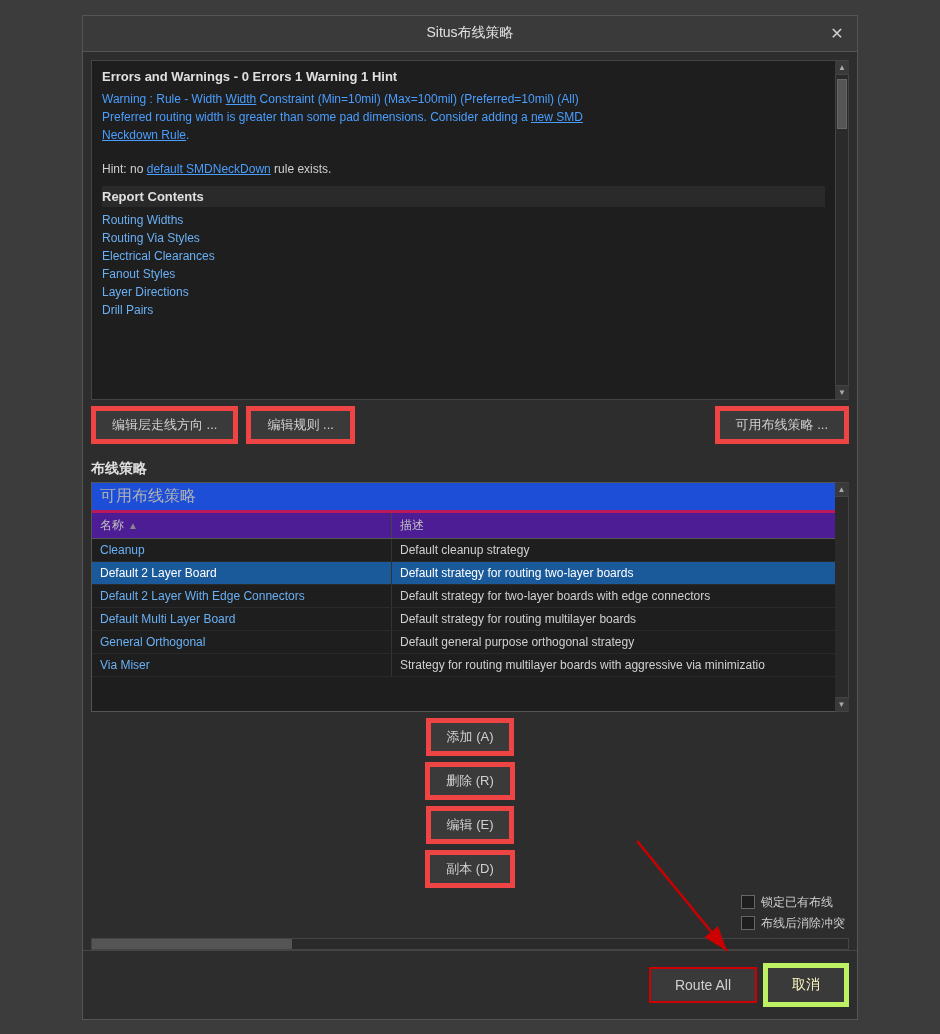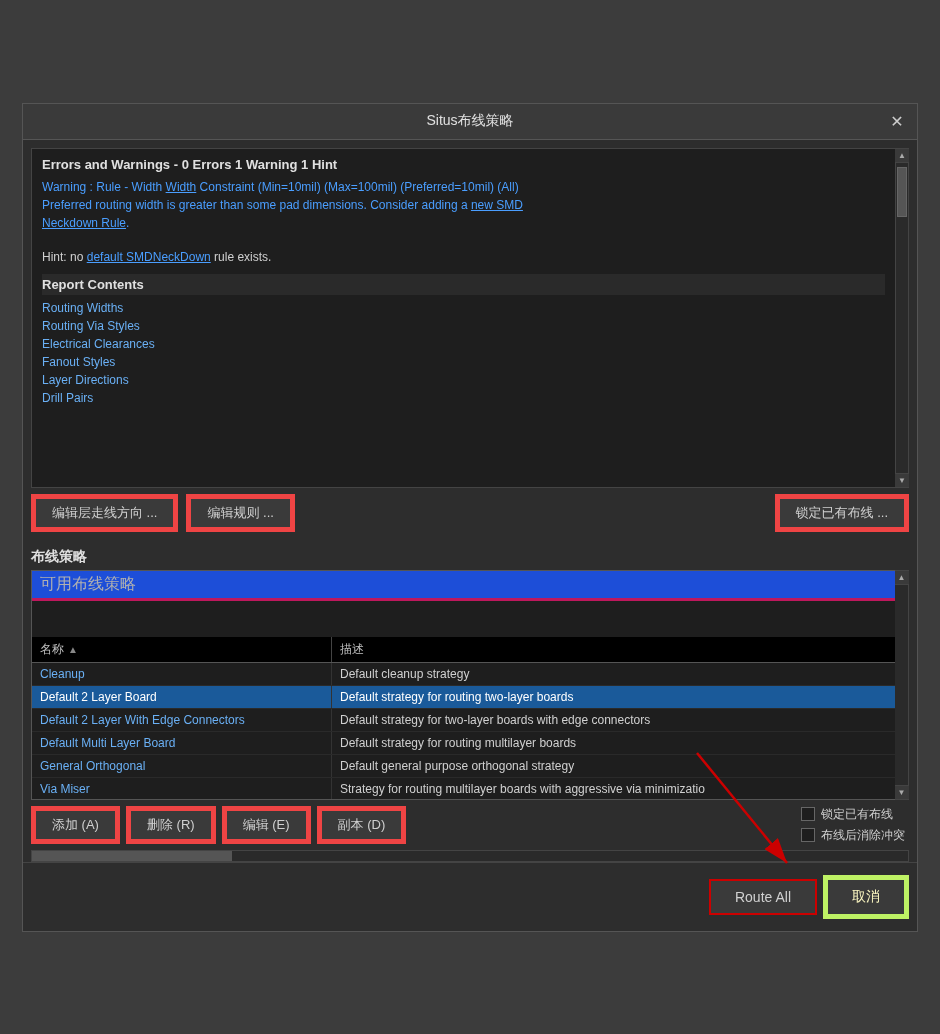--- a/index.html
+++ b/index.html
@@ -9,21 +9,21 @@
       font-size: 13px;
       color: #d0d0d0;
       display: flex;
       justify-content: center;
       align-items: center;
       width: 940px;
       height: 1034px;
       overflow: hidden;
     }
     .dialog {
-      width: 896px;
+      width: 776px;
       background: #2d2d2d;
       border: 1px solid #555;
       display: flex;
       flex-direction: column;
       position: relative;
     }
     .title-bar {
       background: #3a3a3a;
       height: 36px;
       display: flex;
@@ -106,24 +106,23 @@
     }
     .btn-spacer { flex: 1; }
     .section-title {
       color: #e0e0e0;
       font-size: 14px;
       font-weight: bold;
       padding: 6px 0 4px 0;
     }
     .table-header-row {
       display: flex;
-      background: #000000;
+      background: #4c1d95;
       border-bottom: 1px solid #555;
       padding: 0;
-      margin-top: 36px;
     }
     .table-subheader {
       background: #1d4ed8;
       padding: 3px 8px;
       color: #b0b0b0;
       font-size: 16px;
       border-bottom: 3px solid #be185d;
     }
     .table-col-name {
       width: 300px;
@@ -167,21 +166,21 @@
     .row-desc {
       flex: 1;
       padding: 4px 8px;
       color: #d0d0d0;
       font-size: 12px;
     }
 
     
     .strategy-buttons {
       display: flex;
-      flex-direction: row;
+      flex-direction: column;
       gap: 6px;
       padding: 6px 8px;
       align-items: center;
     }
     .checkbox-row {
       display: flex;
       flex-direction: column;
       gap: 4px;
       margin-left: auto;
       padding-right: 4px;
@@ -372,21 +371,21 @@
       <div class="side-scroll-up">▲</div>
       <div class="side-scroll-thumb"></div>
       <div class="side-scroll-down">▼</div>
     </div>
   </div>
 
   <div class="report-buttons">
     <button class="btn">编辑层走线方向 ...</button>
     <button class="btn">编辑规则 ...</button>
     <div class="btn-spacer"></div>
-    <button class="btn">锁定已有布线 ...</button>
+    <button class="btn">可用布线策略 ...</button>
   </div>
 
   <div style="padding: 4px 8px 0 8px;">
     <div class="section-title">布线策略</div>
   </div>
 
   <div class="table-outer">
     <div class="table-container-inner">
 
       <div class="table-subheader">可用布线策略</div>

